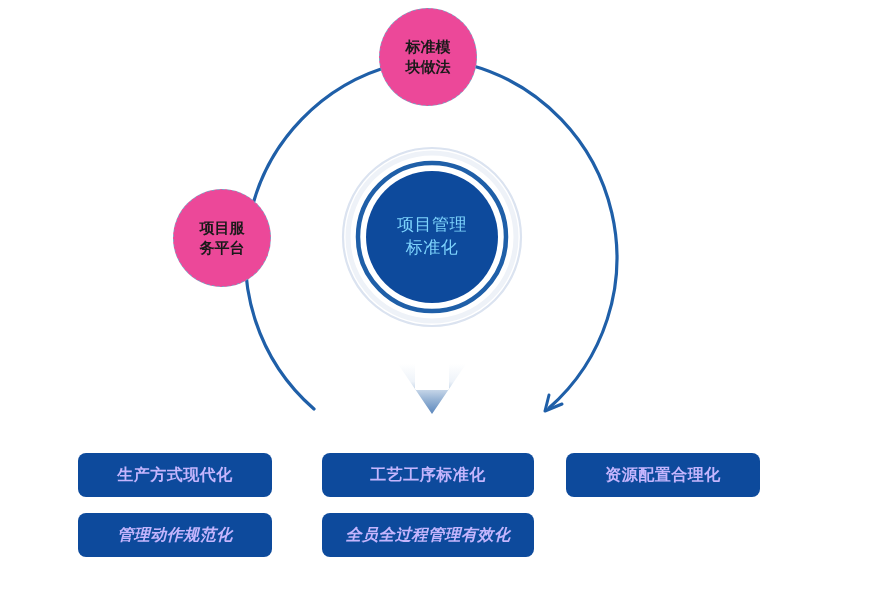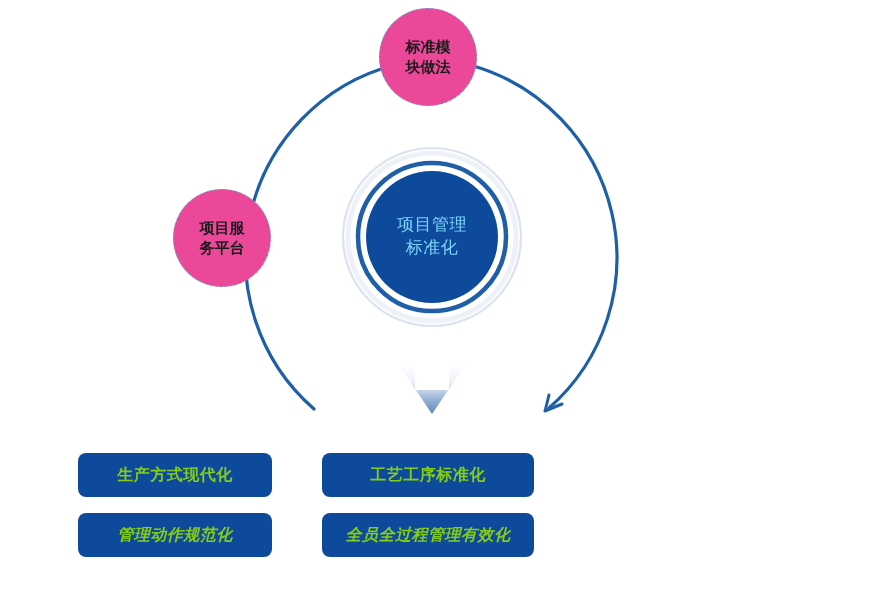--- a/index.html
+++ b/index.html
@@ -83,21 +83,21 @@
     position: absolute;
     height: 44px;
     border-radius: 8px;
     background: #0d4a9c;
     display: flex;
     align-items: center;
     justify-content: center;
     z-index: 4;
   }
   .outcome-label {
-    color: #84cc16;
+    color: #c4b5fd;
     font-size: 16px;
     font-weight: bold;
     letter-spacing: 0.5px;
     white-space: nowrap;
   }
   .col-a { left: 78px;  width: 194px; }
   .col-b { left: 322px; width: 212px; }
   .col-c { left: 566px; width: 194px; }
   .row-1 { top: 453px; }
   .row-2 { top: 513px; font-style: italic; }
@@ -151,20 +151,23 @@
 务平台</span>
   </div>
 
 
   <div class="outcome-box col-a row-1">
     <span class="outcome-label">生产方式现代化</span>
   </div>
   <div class="outcome-box col-b row-1">
     <span class="outcome-label">工艺工序标准化</span>
   </div>
+  <div class="outcome-box col-c row-1">
+    <span class="outcome-label">资源配置合理化</span>
+  </div>
 
   <div class="outcome-box col-a row-2">
     <span class="outcome-label">管理动作规范化</span>
   </div>
   <div class="outcome-box col-b row-2">
     <span class="outcome-label">全员全过程管理有效化</span>
   </div>
 
 </div>
 

